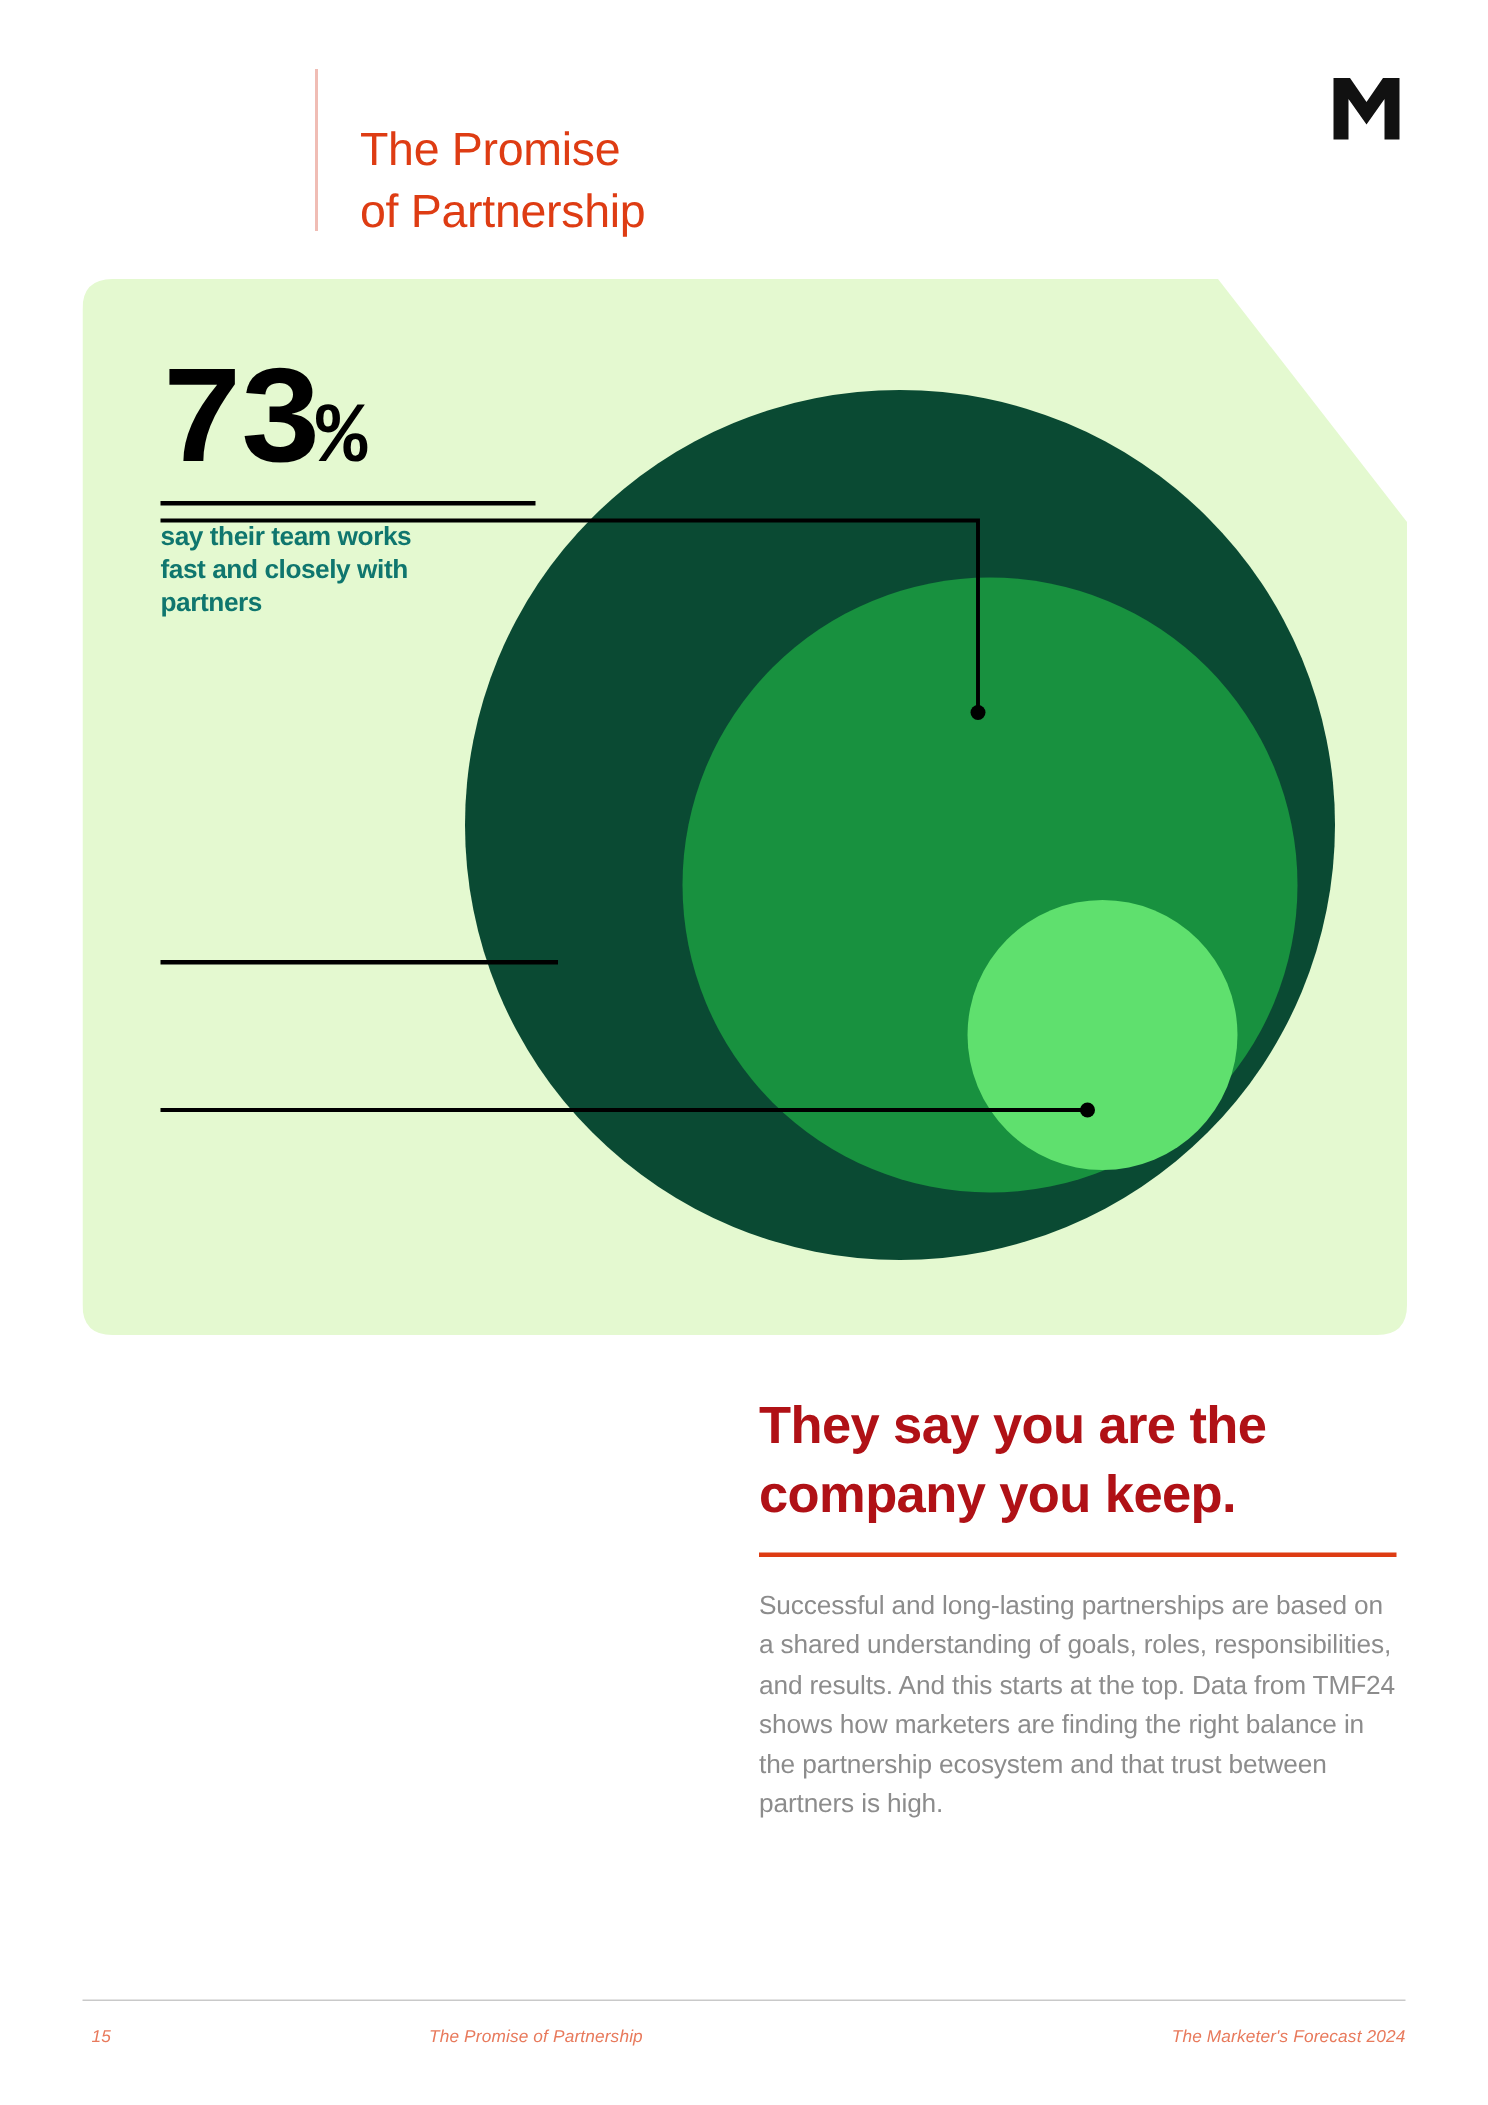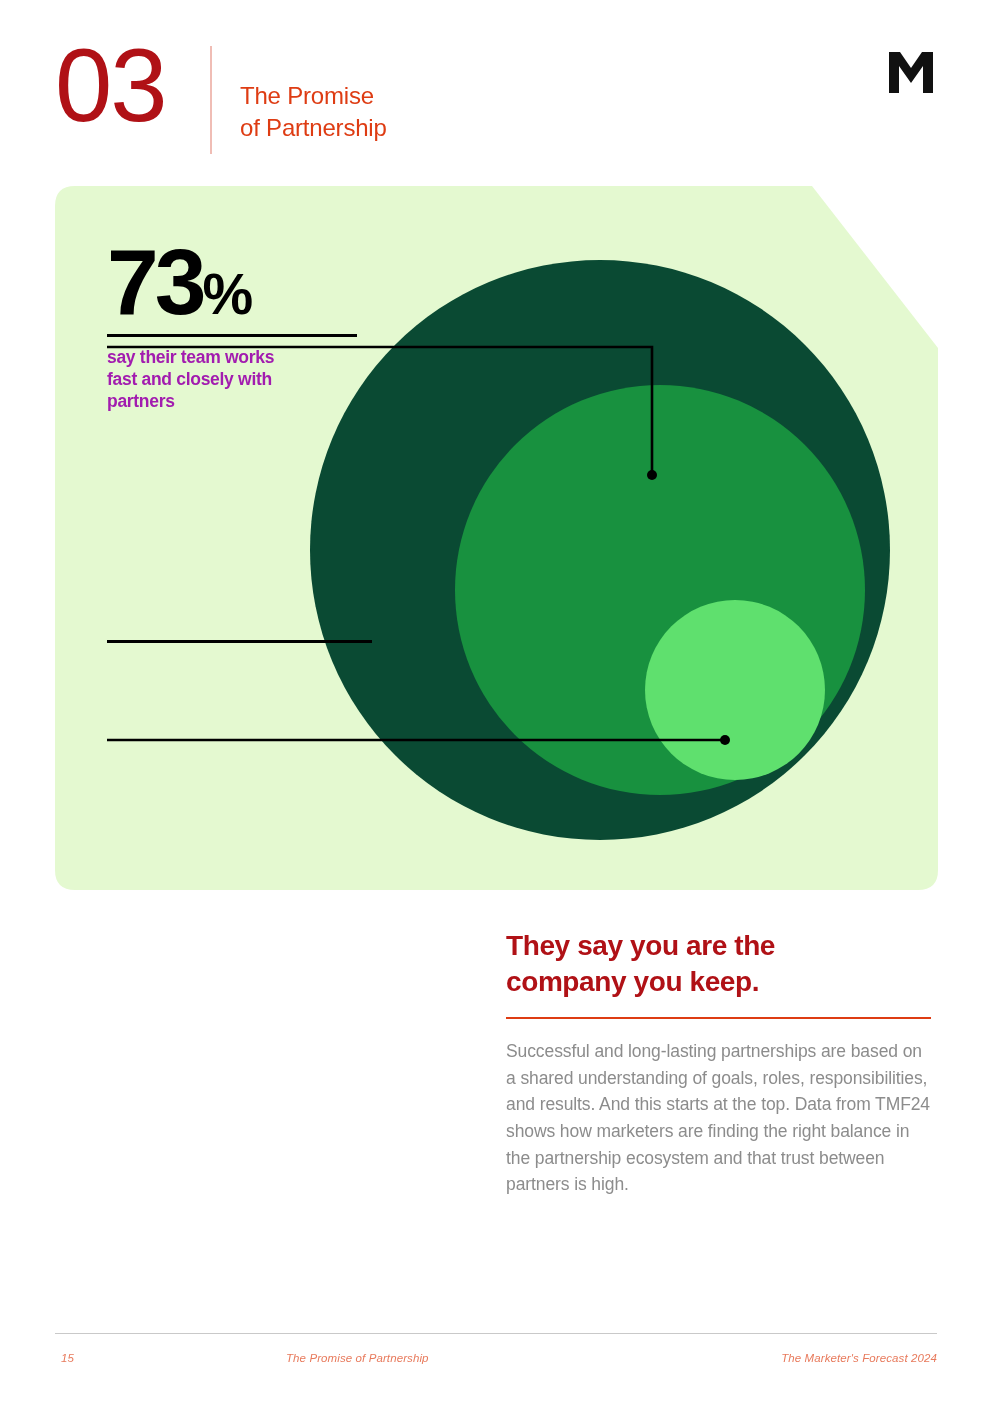--- a/index.html
+++ b/index.html
@@ -17,55 +17,55 @@
     font-size:103px; font-weight:400; letter-spacing:-2px;
     color:#B01116; line-height:1;
     font-family:"Liberation Sans", sans-serif;
   }
   #header-divider {
     position:absolute; left:155px; top:8px;
     width:2px; height:108px; background:#F0BDB5;
   }
   #section-title {
     position:absolute; left:185px; top:42px;
-    font-size:24px; font-weight:400; line-height:1.32;
+    font-size:31px; font-weight:400; line-height:1.32;
     color:#DE3C13; letter-spacing:-0.2px;
     white-space:pre-line;
   }
   #logo-mark { position:absolute; right:0; top:8px; width:52px; height:52px; }
 
   
   #viz-panel {
     position:absolute; left:55px; top:186px;
     width:883px; height:704px;
   }
   #viz-panel-bg { position:absolute; inset:0; }
   #viz-circles { position:absolute; inset:0; }
 
   
   .stat-block { position:absolute; z-index:5; }
   .stat-value {
     font-size:93px; font-weight:700; line-height:0.92;
     color:#000000; letter-spacing:-4px;
-    font-family:Liberation Sans, sans-serif;
+    font-family:Liberation Mono, monospace;
   }
   .stat-value .pct { font-size:57px; letter-spacing:-2px; }
   .stat-rule { height:3px; background:#000; margin-top:8px; }
   .stat-caption {
     margin-top:9px;
     font-size:17.5px; font-weight:700; line-height:1.28;
-    color:#a21caf; letter-spacing:-0.3px; white-space:pre-line;
+    color:#0f766e; letter-spacing:-0.3px; white-space:pre-line;
   }
   #stat-73 { left:107px; top:240px; width:250px; }
   #stat-32 { left:107px; top:632px; width:265px; }
 
   
   #content-column { position:absolute; left:506px; top:928px; width:425px; }
   #content-heading {
-    font-size:28px; font-weight:700; line-height:1.3;
+    font-size:35px; font-weight:700; line-height:1.3;
     color:#B01116; letter-spacing:-0.4px; white-space:pre-line;
   }
   #content-divider { margin-top:16px; height:2.5px; background:#DE3C13; }
   .body-paragraph {
     margin-top:19px;
     font-size:17.5px; line-height:1.52;
     color:#8C8C8C; letter-spacing:-0.1px;
   }
 
   
@@ -80,21 +80,20 @@
     letter-spacing:0.1px;
   }
   #footer-page { left:6px; }
   #footer-section { left:231px; }
   #footer-report { right:0; }
 </style>
 </head>
 <body>
 
 <div id="header">
-  <div id="section-number">03</div>
   <div id="header-divider"></div>
   <div id="section-title">The Promise
 of Partnership</div>
   <div id="logo-mark">
     <svg viewBox="0 0 52 52" width="52" height="52" aria-hidden="true">
       <path d="M4 6 H15 L26 22 L37 6 H48 V47 H38 V20 L26 37 L14 20 V47 H4 Z" fill="#111111"></path>
     </svg>
   </div>
 </div>
 

